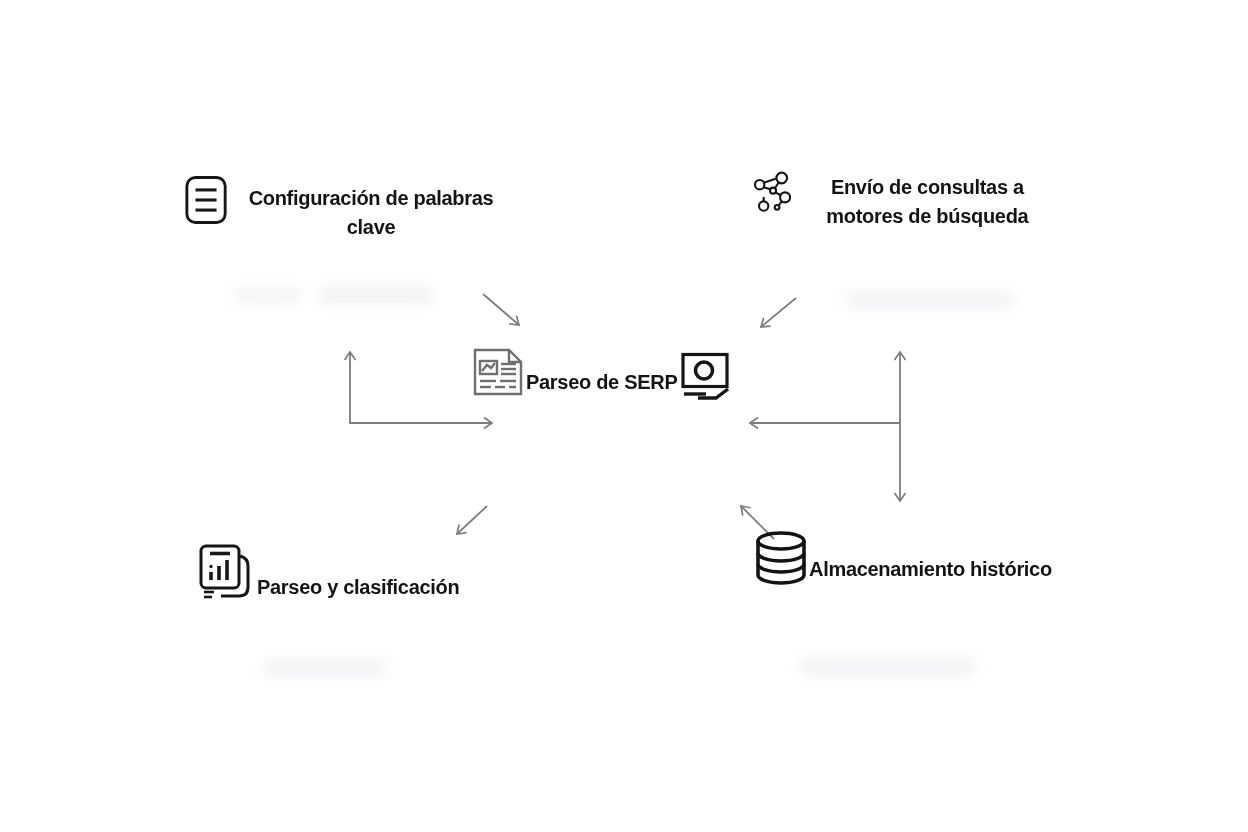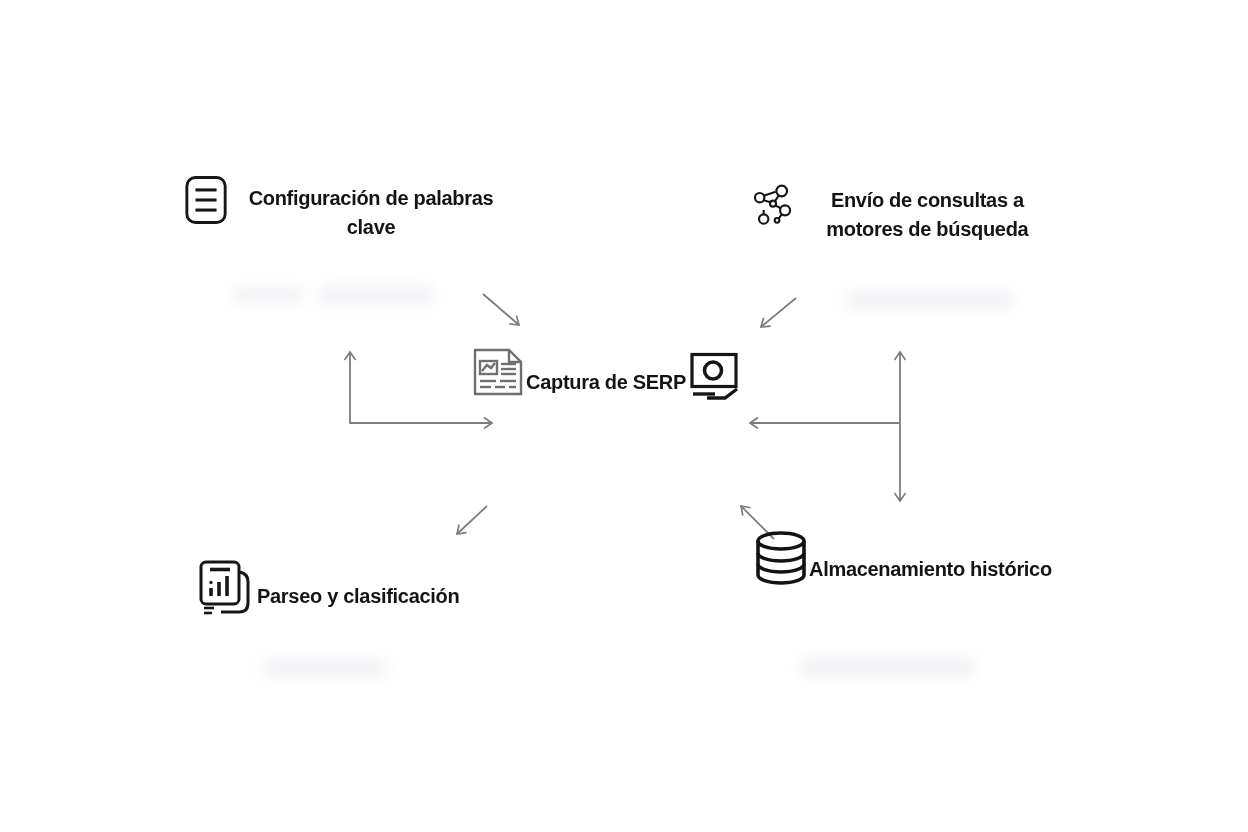--- a/index.html
+++ b/index.html
@@ -31,26 +31,26 @@
   .ghost{
     position:absolute;
     background:#e7e8ee;
     filter:blur(7px);
     opacity:.55;
     border-radius:8px;
   }
   
   #node-top-left{left:184px;top:158px;width:330px;}
   #node-top-left .node-label{margin-top:26px;}
-  #node-top-right{left:751px;top:166px;width:310px;justify-content:flex-end;}
+  #node-top-right{left:751px;top:153px;width:310px;justify-content:flex-end;}
   #node-top-right .node-label{margin-top:20px;}
   #node-center{left:470px;top:340px;width:300px;}
   #node-center .node-label{margin-top:22px;}
   #node-center .icon-bottom{margin-top:11px;}
-  #node-bottom-left{left:193px;top:556px;width:300px;}
+  #node-bottom-left{left:193px;top:540px;width:300px;align-items:flex-end;}
   #node-bottom-left .node-label{margin-top:18px;}
   #node-bottom-right{left:753px;top:530px;width:300px;}
   #node-bottom-right .node-label{margin-top:20px;}
 </style>
 </head>
 <body>
 
 <div class="canvas">
 
   <div class="ghost" style="left:233px;top:288px;width:70px;height:14px;"></div>
@@ -116,21 +116,21 @@
         <line x1="31" y1="17" x2="46" y2="17"></line>
         <line x1="31" y1="22" x2="46" y2="22"></line>
         <line x1="31" y1="27" x2="46" y2="27"></line>
         <line x1="10" y1="34" x2="26" y2="34"></line>
         <line x1="30" y1="34" x2="46" y2="34"></line>
         <line x1="10" y1="40" x2="21" y2="40"></line>
         <line x1="25" y1="40" x2="35" y2="40"></line>
         <line x1="39" y1="40" x2="46" y2="40"></line>
       </g>
     </svg>
-    <div class="node-label">Captura de SERP</div>
+    <div class="node-label">Parseo de SERP</div>
     <svg class="icon-bottom" width="56" height="52" viewBox="0 0 56 52">
       <g fill="none" stroke="#161616" stroke-width="3.2">
         <rect x="6" y="3.5" width="44" height="32"></rect>
         <circle cx="27" cy="19.5" r="8.5" stroke-width="3.6"></circle>
         <line x1="7" y1="43" x2="29" y2="43" stroke-width="3.4"></line>
         <path d="M51,38 L39,47 L21,47" stroke-width="3.4"></path>
       </g>
     </svg>
   </div>
 

